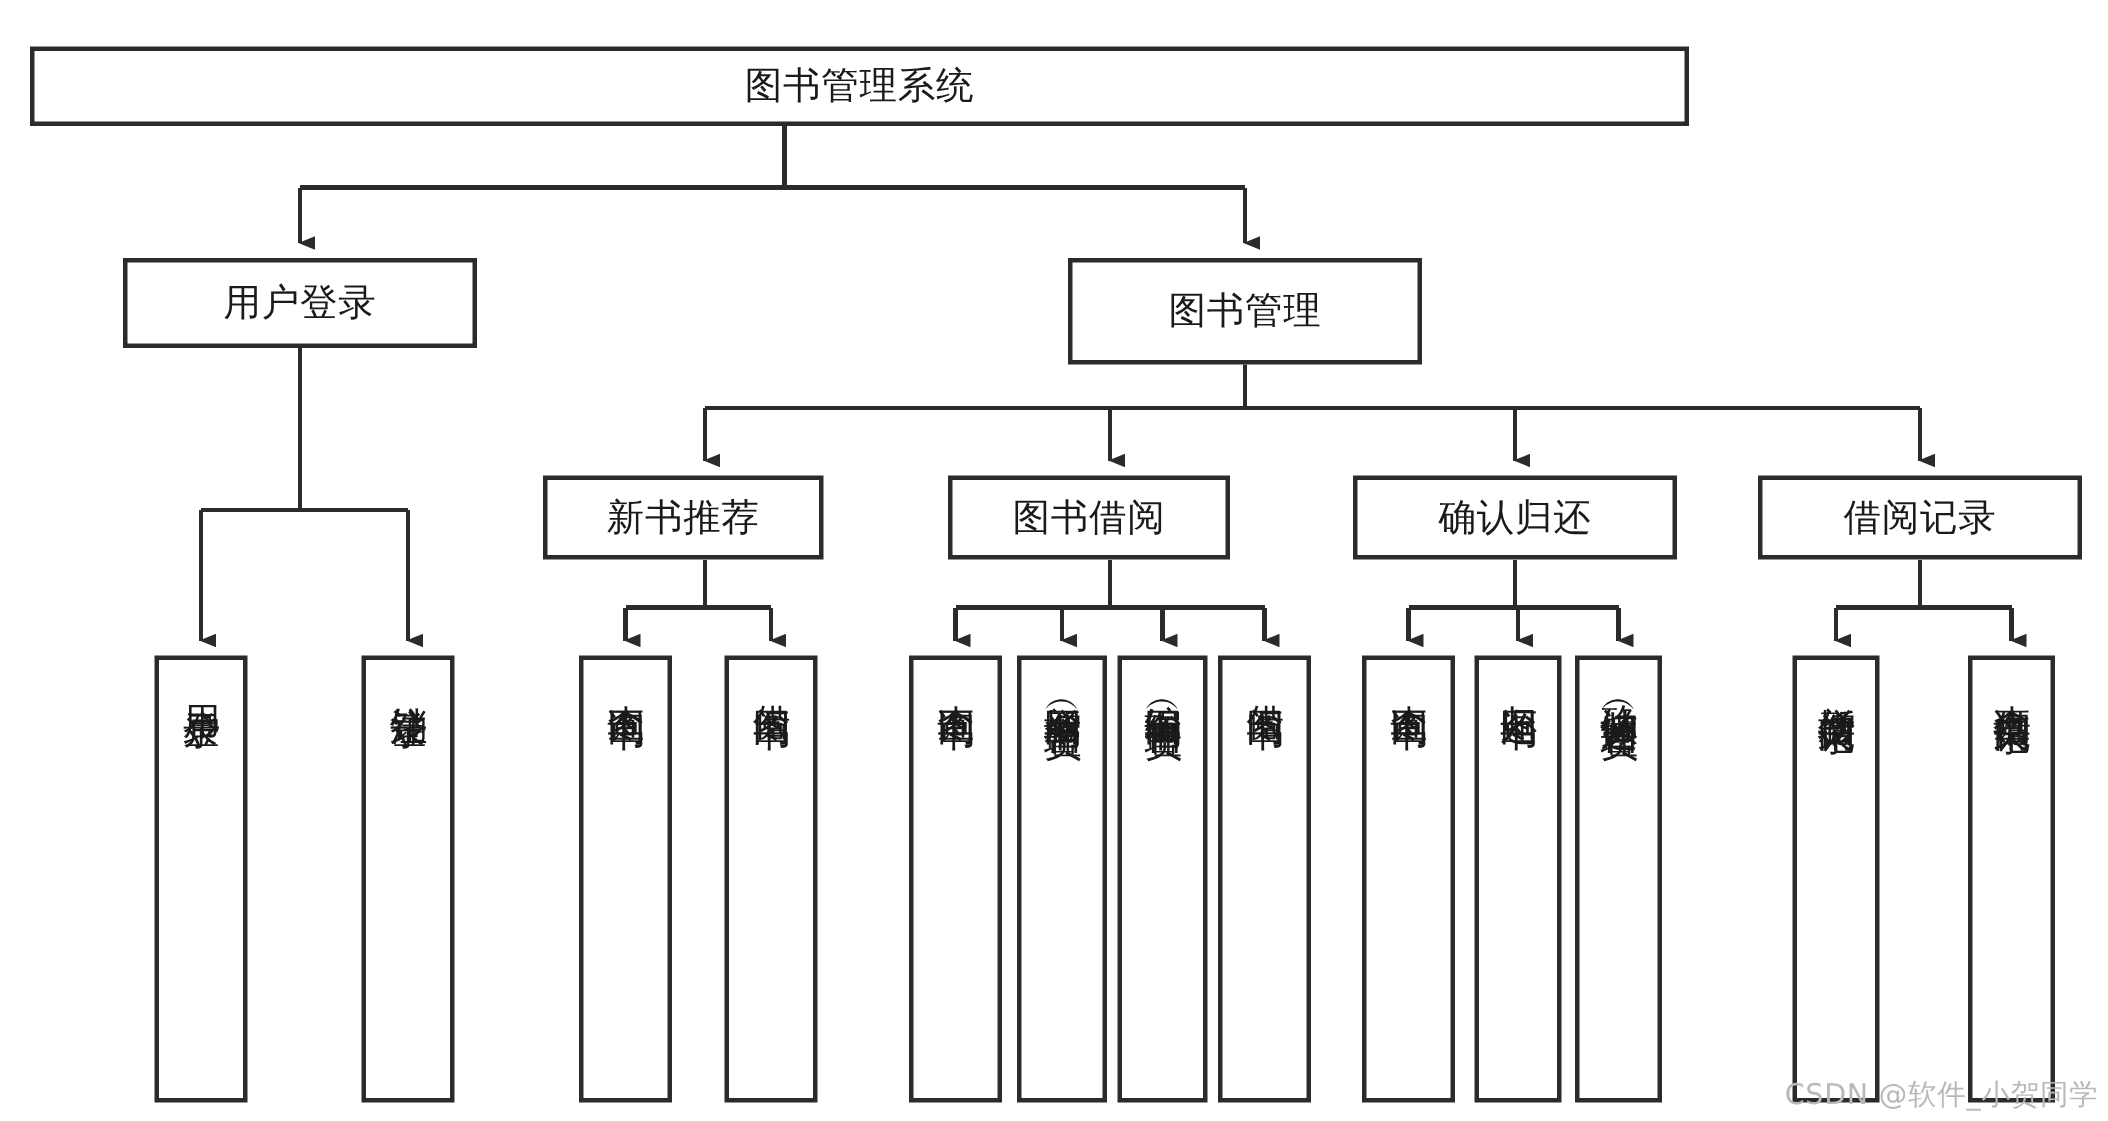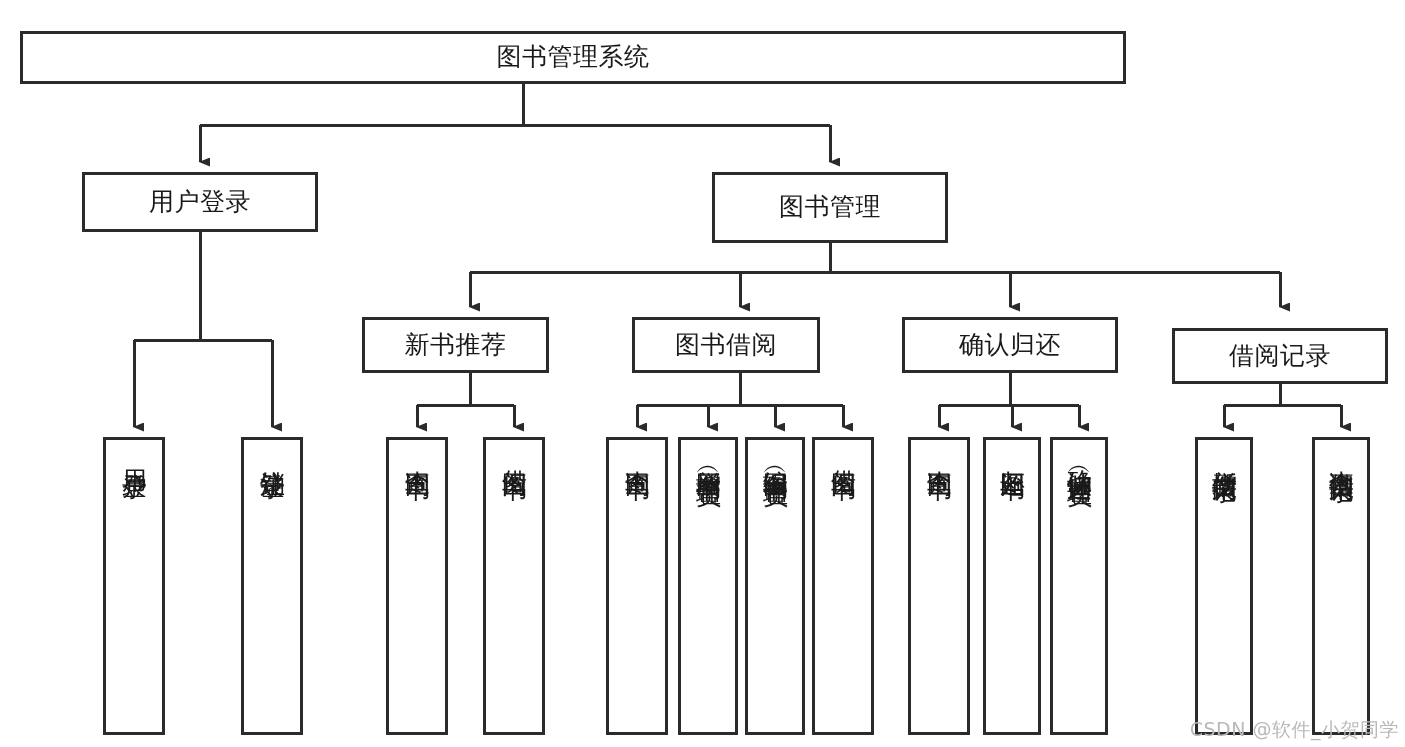--- a/index.html
+++ b/index.html
@@ -148,21 +148,21 @@
 
   <div class="node-box" style="left:362px; top:317px; width:187px; height:56px;justify-content:center;">
     <span class="node-label-h">新书推荐</span>
   </div>
   <div class="node-box" style="left:632px; top:317px; width:188px; height:56px;">
     <span class="node-label-h">图书借阅</span>
   </div>
   <div class="node-box" style="left:902px; top:317px; width:216px; height:56px;">
     <span class="node-label-h">确认归还</span>
   </div>
-  <div class="node-box" style="left:1172px; top:328px; width:216px; height:56px;">
+  <div class="node-box" style="left:1172px; top:317px; width:216px; height:56px;">
     <span class="node-label-h">借阅记录</span>
   </div>
 
   <div class="node-box leaf-box" style="left:103px; top:437px; width:62px; height:298px;">
     <span class="node-label-v">用户登录</span>
   </div>
   <div class="node-box leaf-box" style="left:241px; top:437px; width:62px; height:298px;">
     <span class="node-label-v">注销登录</span>
   </div>
 

